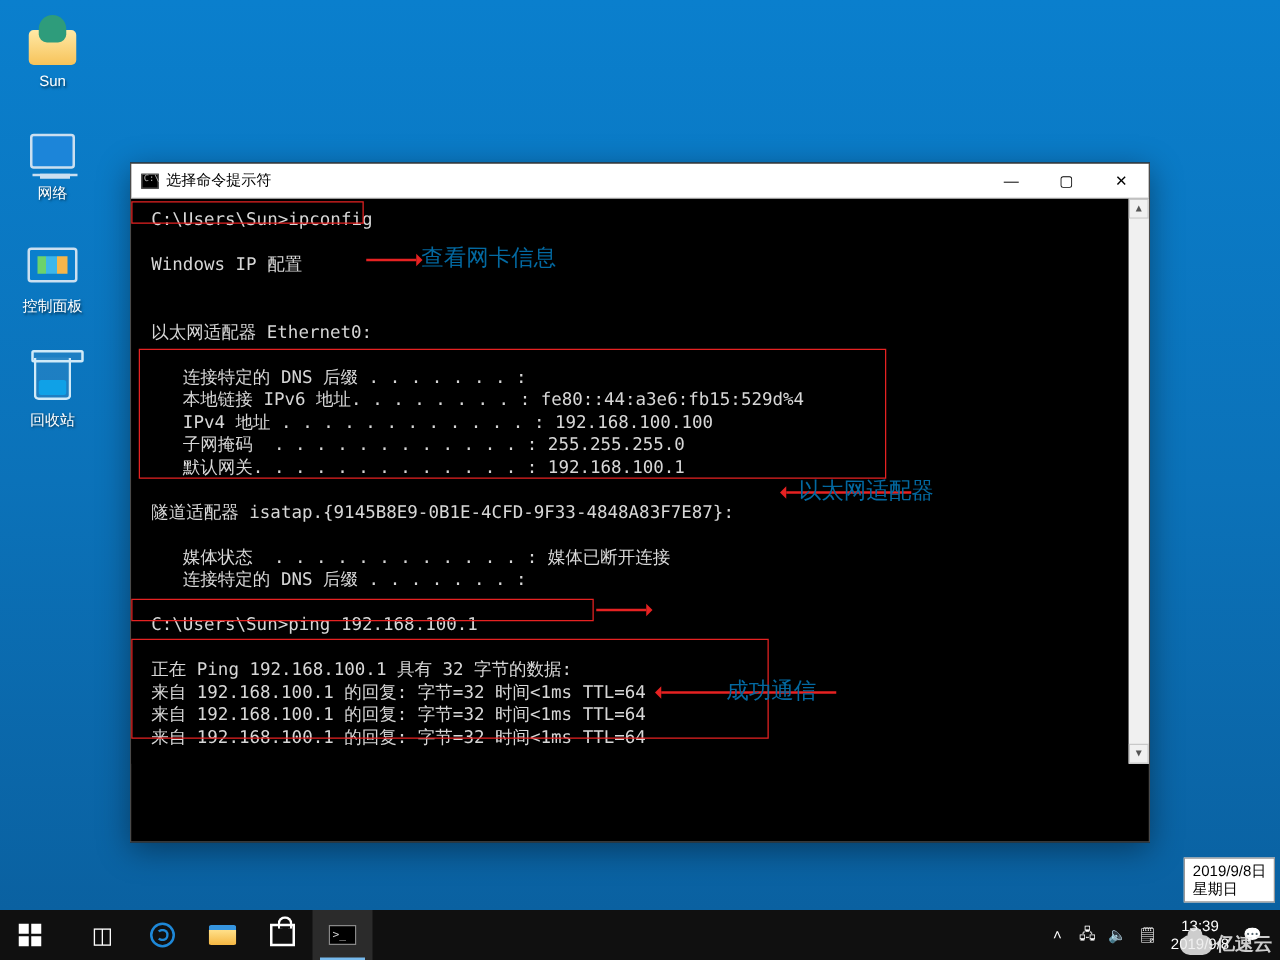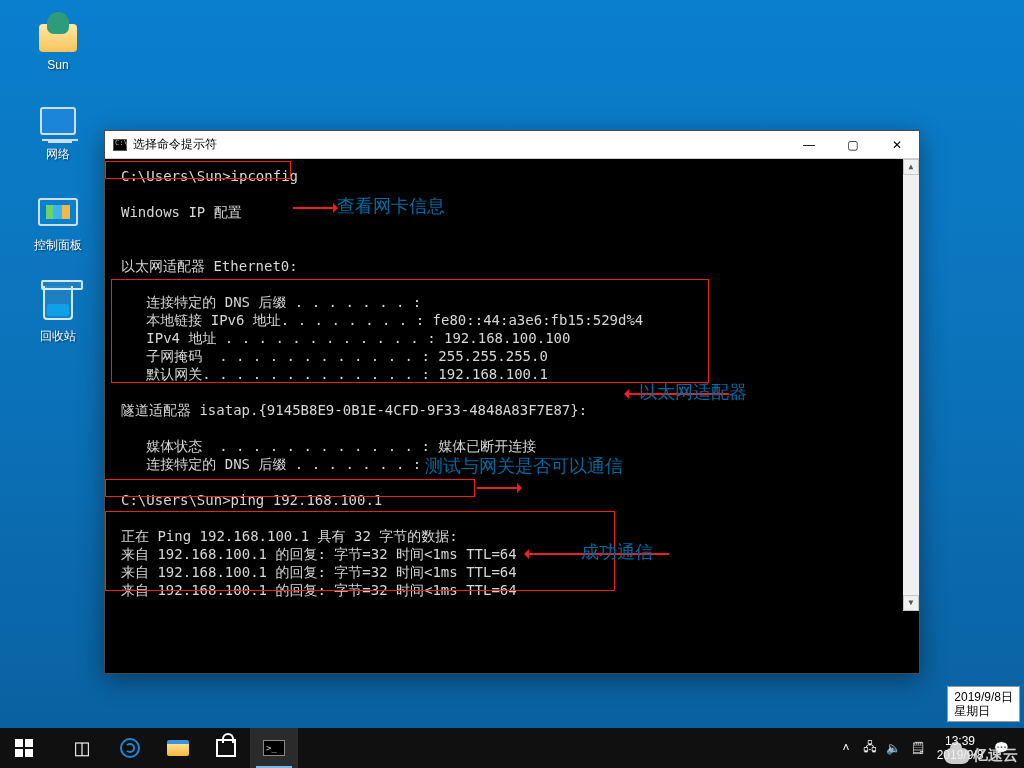--- a/index.html
+++ b/index.html
@@ -2,21 +2,21 @@
 <html><head>
 <meta charset="utf-8">
 <style>
   * { margin: 0; padding: 0; box-sizing: border-box; }
   html, body { width: 1024px; height: 768px; overflow: hidden; font-family: "Segoe UI", "Microsoft YaHei", sans-serif; }
   .desktop {
     width: 1024px; height: 768px; position: relative;
     background: linear-gradient(180deg, #0a7fcd 0%, #0b72b9 50%, #0a5f9e 100%);
   }
   
-  .desk-icons { position: absolute; left: 20px; top: 12px; width: 80px; }
+  .desk-icons { position: absolute; left: 4px; top: 12px; width: 80px; }
   .desk-icon { display: flex; flex-direction: column; align-items: center; width: 76px; margin-bottom: 28px; color: #fff; font-size: 12px; text-align: center; text-shadow: 1px 1px 2px rgba(0,0,0,.6); }
   .desk-icon .ico { width: 42px; height: 42px; margin-bottom: 4px; display: flex; align-items: center; justify-content: center; }
   .folder { background: linear-gradient(#ffe9a6,#f7c35a); border-radius: 4px; width: 38px; height: 28px; margin-top: 10px; position:relative; }
   .user-fig { width: 22px; height: 22px; background:#2e9c7b; border-radius: 50% 50% 30% 30%; position:absolute; top:-12px; left:8px; }
   .pc-ico { width:36px; height:28px; background:#1c85d9; border:2px solid #cbdff0; border-radius:3px; position:relative; }
   .pc-ico::after { content:""; position:absolute; bottom:-8px; left:10px; width:16px; height:6px; background:#cbdff0; border-radius:2px; }
   .net-ico { width:36px; height:28px; background:#1c85d9; border:2px solid #cbdff0; border-radius:3px; position:relative; }
   .net-ico::after { content:""; position:absolute; bottom:-10px; left:6px; width:24px; height:4px; background:#cbdff0; }
   .net-ico::before { content:""; position:absolute; bottom:-18px; left:0; width:36px; height:10px; border-top:2px solid #cbdff0; }
   .bin-ico { width:30px; height:34px; border:2px solid #d0eaf8; border-top:none; border-radius:0 0 4px 4px; position:relative; background:rgba(255,255,255,.08); }
@@ -154,21 +154,20 @@
       <div class="anno-box" style="left:0px; top:320px; width:370px; height:18px;"></div>
       <div class="anno-box" style="left:0px; top:352px; width:510px; height:80px;"></div>
 
       <div class="arrow right-p" style="left:188px; top:48px; width:40px;"></div>
       <div class="anno-text" style="left:232px; top:38px;">查看网卡信息</div>
 
       <div class="arrow left-p" style="left:524px; top:234px; width:100px;"></div>
       <div class="anno-text" style="left:534px; top:224px;">以太网适配器</div>
 
       <div class="arrow right-p" style="left:372px; top:328px; width:40px;"></div>
-      <div class="anno-text" style="left:320px; top:298px;">测试与网关是否可以通信</div>
 
       <div class="arrow left-p" style="left:424px; top:394px; width:140px;"></div>
       <div class="anno-text" style="left:476px; top:384px;">成功通信</div>
 
       <div class="scrollbar">
         <div class="sb-btn">▲</div>
         <div class="sb-track"></div>
         <div class="sb-btn sb-bot">▼</div>
       </div>
     </div>

